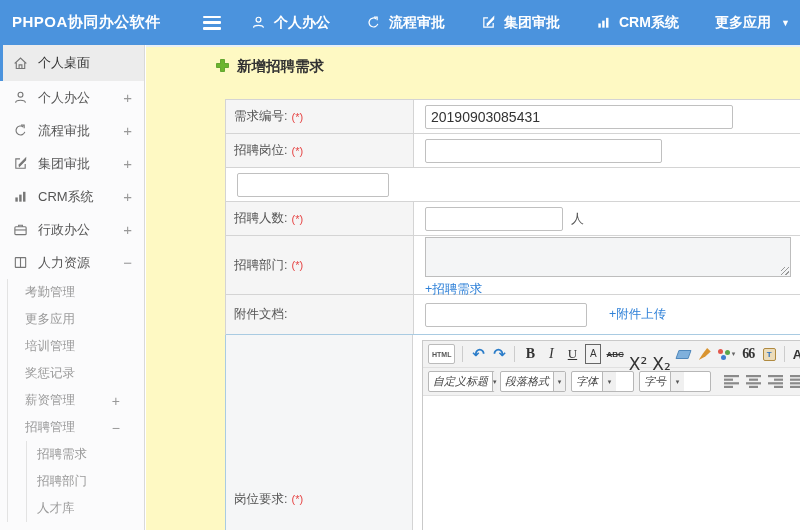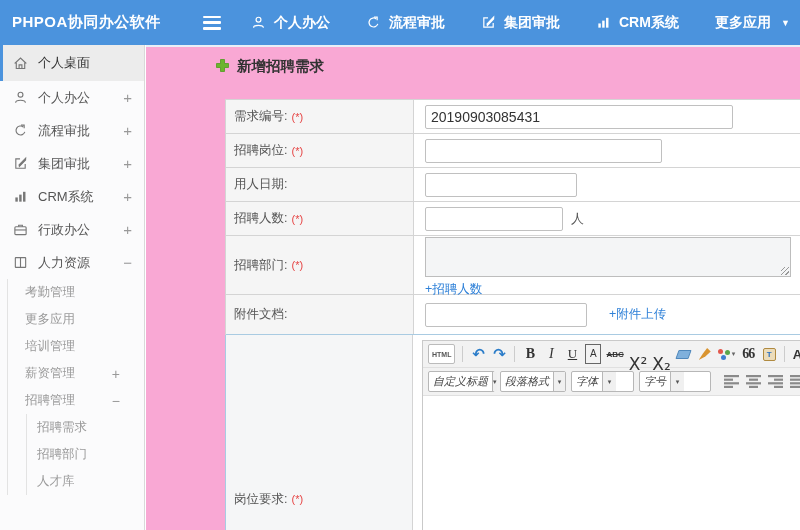--- a/index.html
+++ b/index.html
@@ -22,21 +22,21 @@
   .s-item.active { height:36px; background:#ececec; border-left:3px solid #4b93dd; padding-left:10px; color:#333; }
   .s-item .s-ic { width:16px; margin-right:9px; color:#777; display:flex; align-items:center; }
   .s-item .exp { margin-left:auto; color:#999; font-size:15px; font-weight:normal; }
   .sub1 { margin-left:7px; border-left:1px solid #e3e3e3; }
   .s1-item { height:27px; display:flex; align-items:center; padding-left:17px; font-size:12.5px; color:#9a9a9a; cursor:pointer; }
   .s1-item .exp { margin-left:auto; margin-right:24px; color:#999; font-size:14px; }
   .sub2 { margin-left:18px; border-left:1px solid #e3e3e3; }
   .sub2 .s1-item { padding-left:10px; }
 
   
-  .main { position:absolute; top:45px; left:146px; width:654px; height:485px; background:#f9a8d4; border-top:2px solid #e8f0f8; }
+  .main { position:absolute; top:45px; left:146px; width:654px; height:485px; background:#fef9c3; border-top:2px solid #e8f0f8; }
   .page-title { position:absolute; left:70px; top:10px; display:flex; align-items:center; gap:8px; font-size:14.5px; font-weight:bold; color:#333; }
   .plus-ic { display:block; }
 
   
   .ftable { position:absolute; left:79px; top:52px; width:640px; border-top:1px solid #d4d4d4; border-left:1px solid #d4d4d4; }
   .frow { display:flex; border-bottom:1px solid #d4d4d4; background:#fff; }
   .fcell-l { width:188px; background:#f5f5f5; border-right:1px solid #d4d4d4; display:flex; align-items:center; padding-left:8px; font-size:12.5px; color:#555; }
   .fcell-r { flex:1; display:flex; align-items:center; padding-left:11px; background:#fff; }
   .req { color:#e64545; margin-left:4px; font-size:11px; }
   .r34 { height:34px; }
@@ -225,20 +225,23 @@
     <div class="s1-item">
         <span>考勤管理</span>
       </div>
     <div class="s1-item">
         <span>更多应用</span>
       </div>
     <div class="s1-item">
         <span>培训管理</span>
       </div>
     <div class="s1-item">
+        <span>奖惩记录</span>
+      </div>
+    <div class="s1-item">
         <span>薪资管理</span>
         <span class="exp">+</span>
       </div>
     <div class="s1-item">
         <span>招聘管理</span>
         <span class="exp">−</span>
       </div>
     <div class="sub2">
       <div class="s1-item">
           <span>招聘需求</span>
@@ -277,23 +280,20 @@
       <div class="fcell-l">
           <span>招聘岗位:</span>
           <span class="req">(*)</span>
         </div>
       <div class="fcell-r">
           <input class="fin in-post" value="" style="">
         </div>
     </div>
 
     <div class="frow r34">
-      <div class="fcell-l">
-          <span>用人日期:</span>
-        </div>
       <div class="fcell-r">
           <input class="fin in-date" value="" style="">
         </div>
     </div>
 
     <div class="frow r34">
       <div class="fcell-l">
           <span>招聘人数:</span>
           <span class="req">(*)</span>
         </div>
@@ -303,21 +303,21 @@
         </div>
     </div>
 
     <div class="frow r59">
       <div class="fcell-l">
           <span>招聘部门:</span>
           <span class="req">(*)</span>
         </div>
       <div class="fcell-r stack">
         <span class="ta-wrap"><textarea class="dept" style=""></textarea></span>
-        <a class="blink">+招聘人数</a>
+        <a class="blink">+招聘需求</a>
       </div>
     </div>
 
     <div class="frow r40">
       <div class="fcell-l">
           <span>附件文档:</span>
         </div>
       <div class="fcell-r">
         <input class="fin in-file" value="" style="">
         <a class="blink file-gap">+附件上传</a>

